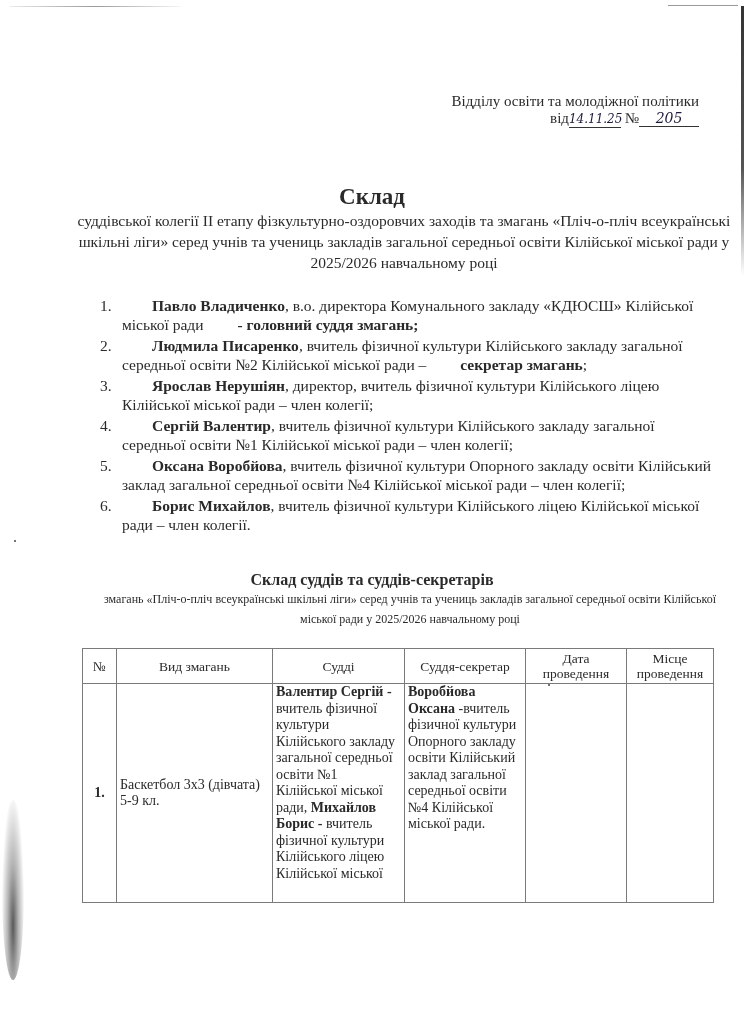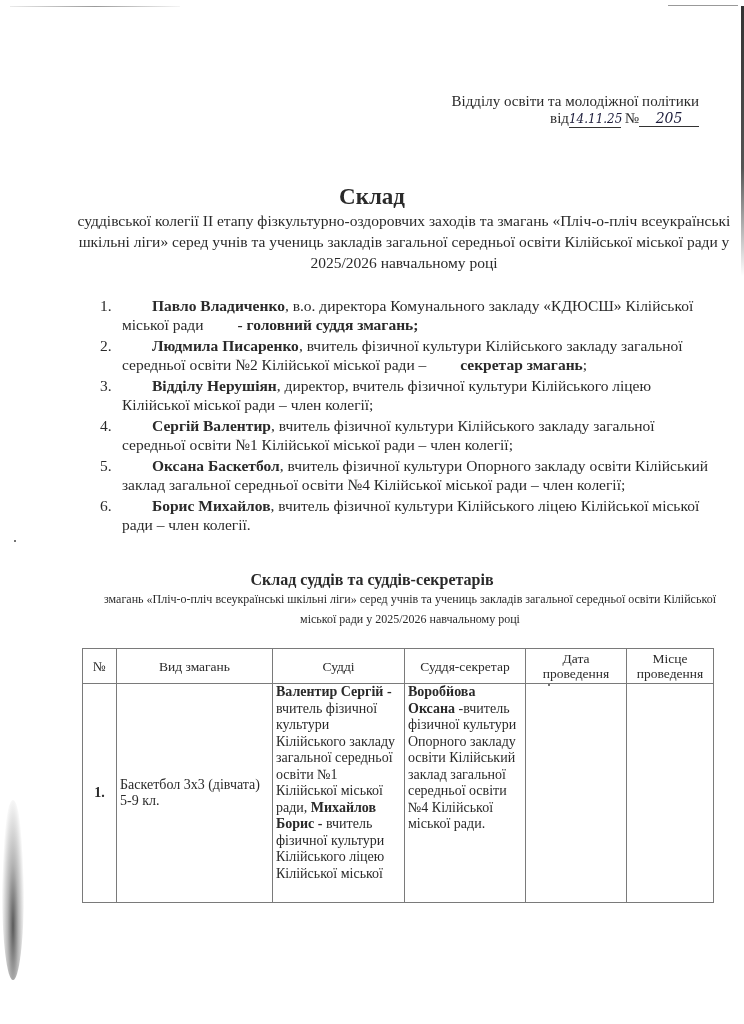--- a/index.html
+++ b/index.html
@@ -115,29 +115,29 @@
   <li>
     <span class="num">1.</span>
     <b>Павло Владиченко</b><span>, в.о. директора Комунального закладу «КДЮСШ» Кілійської міської ради </span><b> - головний суддя змагань;</b>
   </li>
   <li>
     <span class="num">2.</span>
     <b>Людмила Писаренко</b><span>, вчитель фізичної культури Кілійського закладу загальної середньої освіти №2 Кілійської міської ради – </span><b>секретар змагань</b><span>;</span>
   </li>
   <li>
     <span class="num">3.</span>
-    <b>Відділу Нерушіян</b><span>, директор, вчитель фізичної культури Кілійського ліцею Кілійської міської ради – член колегії;</span>
+    <b>Ярослав Нерушіян</b><span>, директор, вчитель фізичної культури Кілійського ліцею Кілійської міської ради – член колегії;</span>
   </li>
   <li>
     <span class="num">4.</span>
     <b>Сергій Валентир</b><span>, вчитель фізичної культури Кілійського закладу загальної середньої освіти №1 Кілійської міської ради – член колегії;</span>
   </li>
   <li>
     <span class="num">5.</span>
-    <b>Оксана Баскетбол</b><span>, вчитель фізичної культури Опорного закладу освіти Кілійський заклад загальної середньої освіти №4 Кілійської міської ради – член колегії;</span>
+    <b>Оксана Воробйова</b><span>, вчитель фізичної культури Опорного закладу освіти Кілійський заклад загальної середньої освіти №4 Кілійської міської ради – член колегії;</span>
   </li>
   <li>
     <span class="num">6.</span>
     <b>Борис Михайлов</b><span>, вчитель фізичної культури Кілійського ліцею Кілійської міської ради – член колегії.</span>
   </li>
 </ol>
 
 <div class="sub-title">Склад суддів та суддів-секретарів</div>
 <div class="sub-desc">змагань «Пліч-о-пліч всеукраїнські шкільні ліги» серед учнів та учениць закладів загальної середньої освіти Кілійської міської ради у 2025/2026 навчальному році</div>
 

